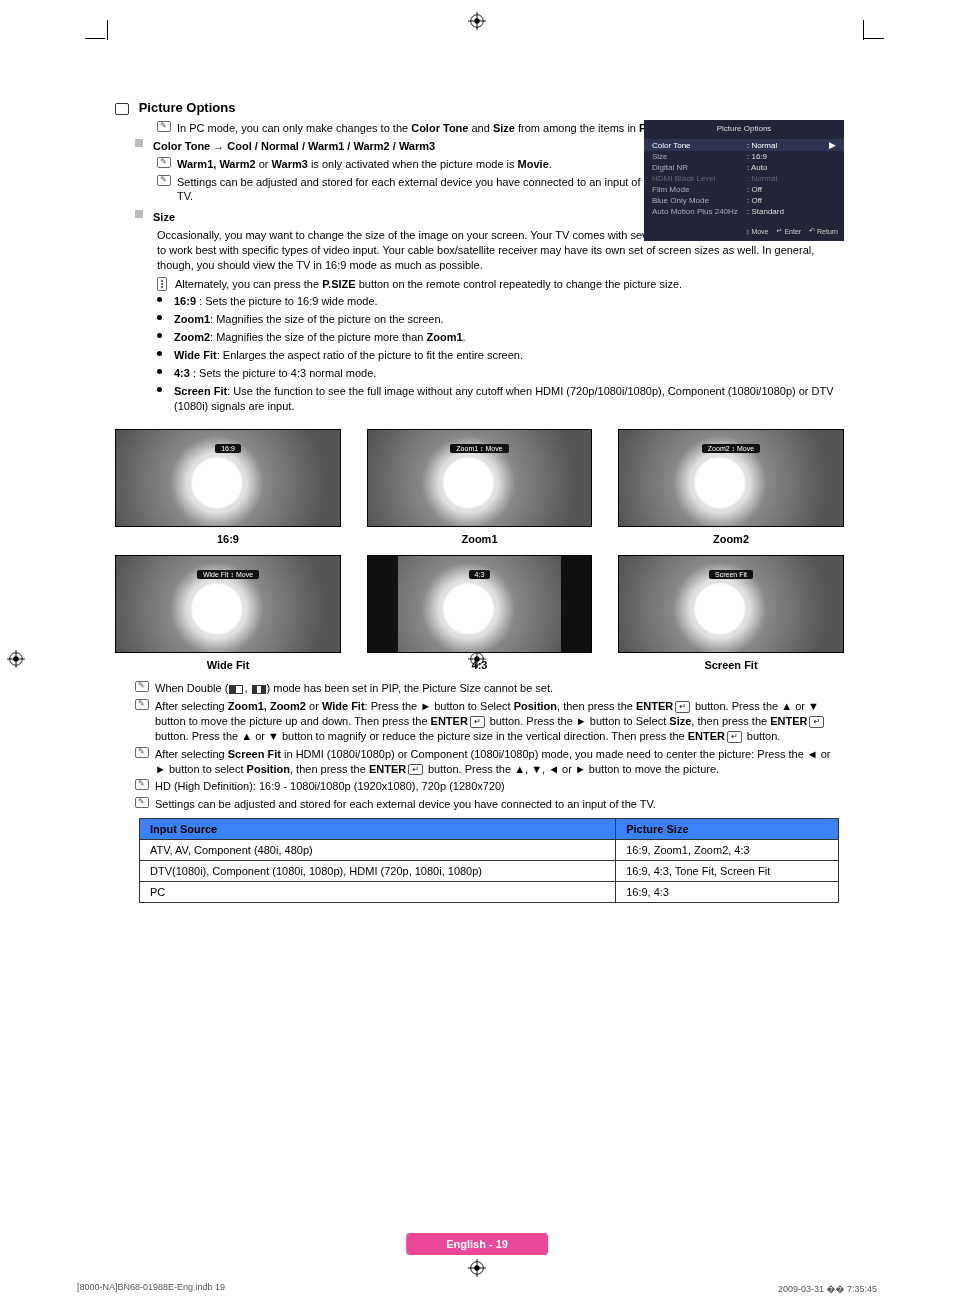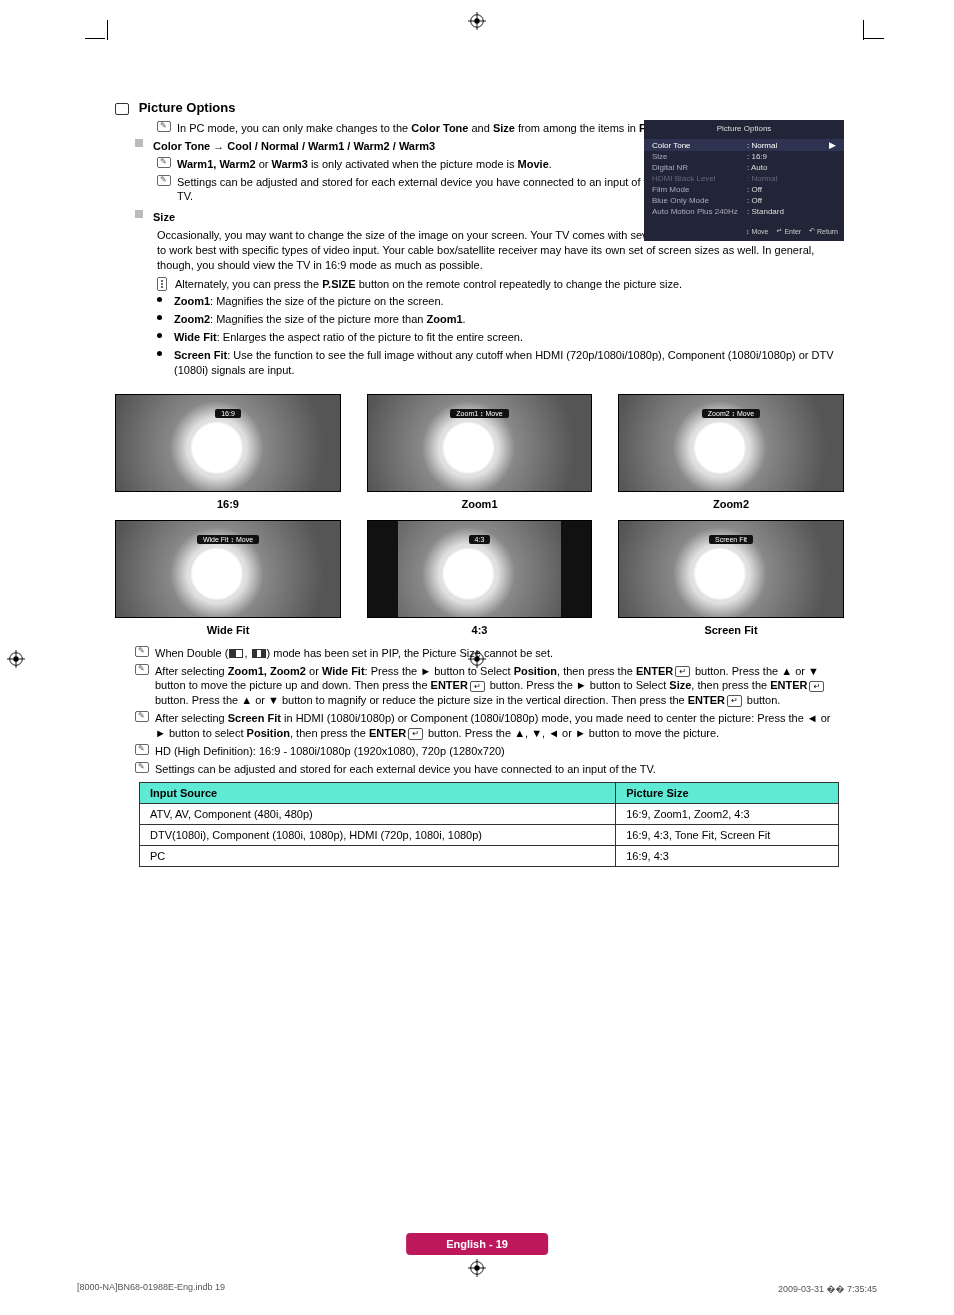--- a/index.html
+++ b/index.html
@@ -200,27 +200,27 @@
     width: 96%;
     margin-left: 24px;
     margin-top: 6px;
     font-size: 11px;
   }
   table.src-table th, table.src-table td {
     border: 1px solid #333;
     padding: 4px 10px;
     text-align: left;
   }
-  table.src-table th { background: #5eead4; font-weight: bold; }
+  table.src-table th { background: #3b82f6; font-weight: bold; }
   .page-footer {
     position: absolute;
     bottom: 60px;
     left: 50%;
     transform: translateX(-50%);
-    background: #be185d;
+    background: #ec4899;
     color: #fff;
     font-size: 11px;
     font-weight: bold;
     padding: 5px 40px;
     border-radius: 4px;
   }
   .doc-footer {
     position: absolute;
     bottom: 20px;
     left: 0; right: 0;
@@ -350,29 +350,37 @@
   </div>
   <div class="indent2" style="line-height:1.35; margin-bottom:4px">Occasionally, you may want to change the size of the image on your screen. Your TV comes with several screen size options, each designed to work best with specific types of video input. Your cable box/satellite receiver may have its own set of screen sizes as well. In general, though, you should view the TV in 16:9 mode as much as possible.</div>
   <div class="line indent2">
     <span class="remote-icon"></span>
     <span class="text"><span>Alternately, you can press the </span><span class="b">P.SIZE</span><span> button on the remote control repeatedly to change the picture size.</span></span>
   </div>
 
   <div id="size-bullets">
       <div class="line indent2">
         <span class="bullet-dot"></span>
+        <span class="text"><span class="b">16:9</span> : Sets the picture to 16:9 wide mode.</span>
+      </div>
+      <div class="line indent2">
+        <span class="bullet-dot"></span>
         <span class="text"><span class="b">Zoom1</span>: Magnifies the size of the picture on the screen.</span>
       </div>
       <div class="line indent2">
         <span class="bullet-dot"></span>
         <span class="text"><span class="b">Zoom2</span>: Magnifies the size of the picture more than <span class="b">Zoom1</span>.</span>
       </div>
       <div class="line indent2">
         <span class="bullet-dot"></span>
         <span class="text"><span class="b">Wide Fit</span>: Enlarges the aspect ratio of the picture to fit the entire screen.</span>
+      </div>
+      <div class="line indent2">
+        <span class="bullet-dot"></span>
+        <span class="text"><span class="b">4:3</span> : Sets the picture to 4:3 normal mode.</span>
       </div>
       <div class="line indent2">
         <span class="bullet-dot"></span>
         <span class="text"><span class="b">Screen Fit</span>: Use the function to see the full image without any cutoff when HDMI (720p/1080i/1080p), Component (1080i/1080p) or DTV (1080i) signals are input.</span>
       </div>
     </div>
 
   <div class="thumbnails" id="thumbs">
       <div class="thumb-row">
         <div class="thumb-item">

